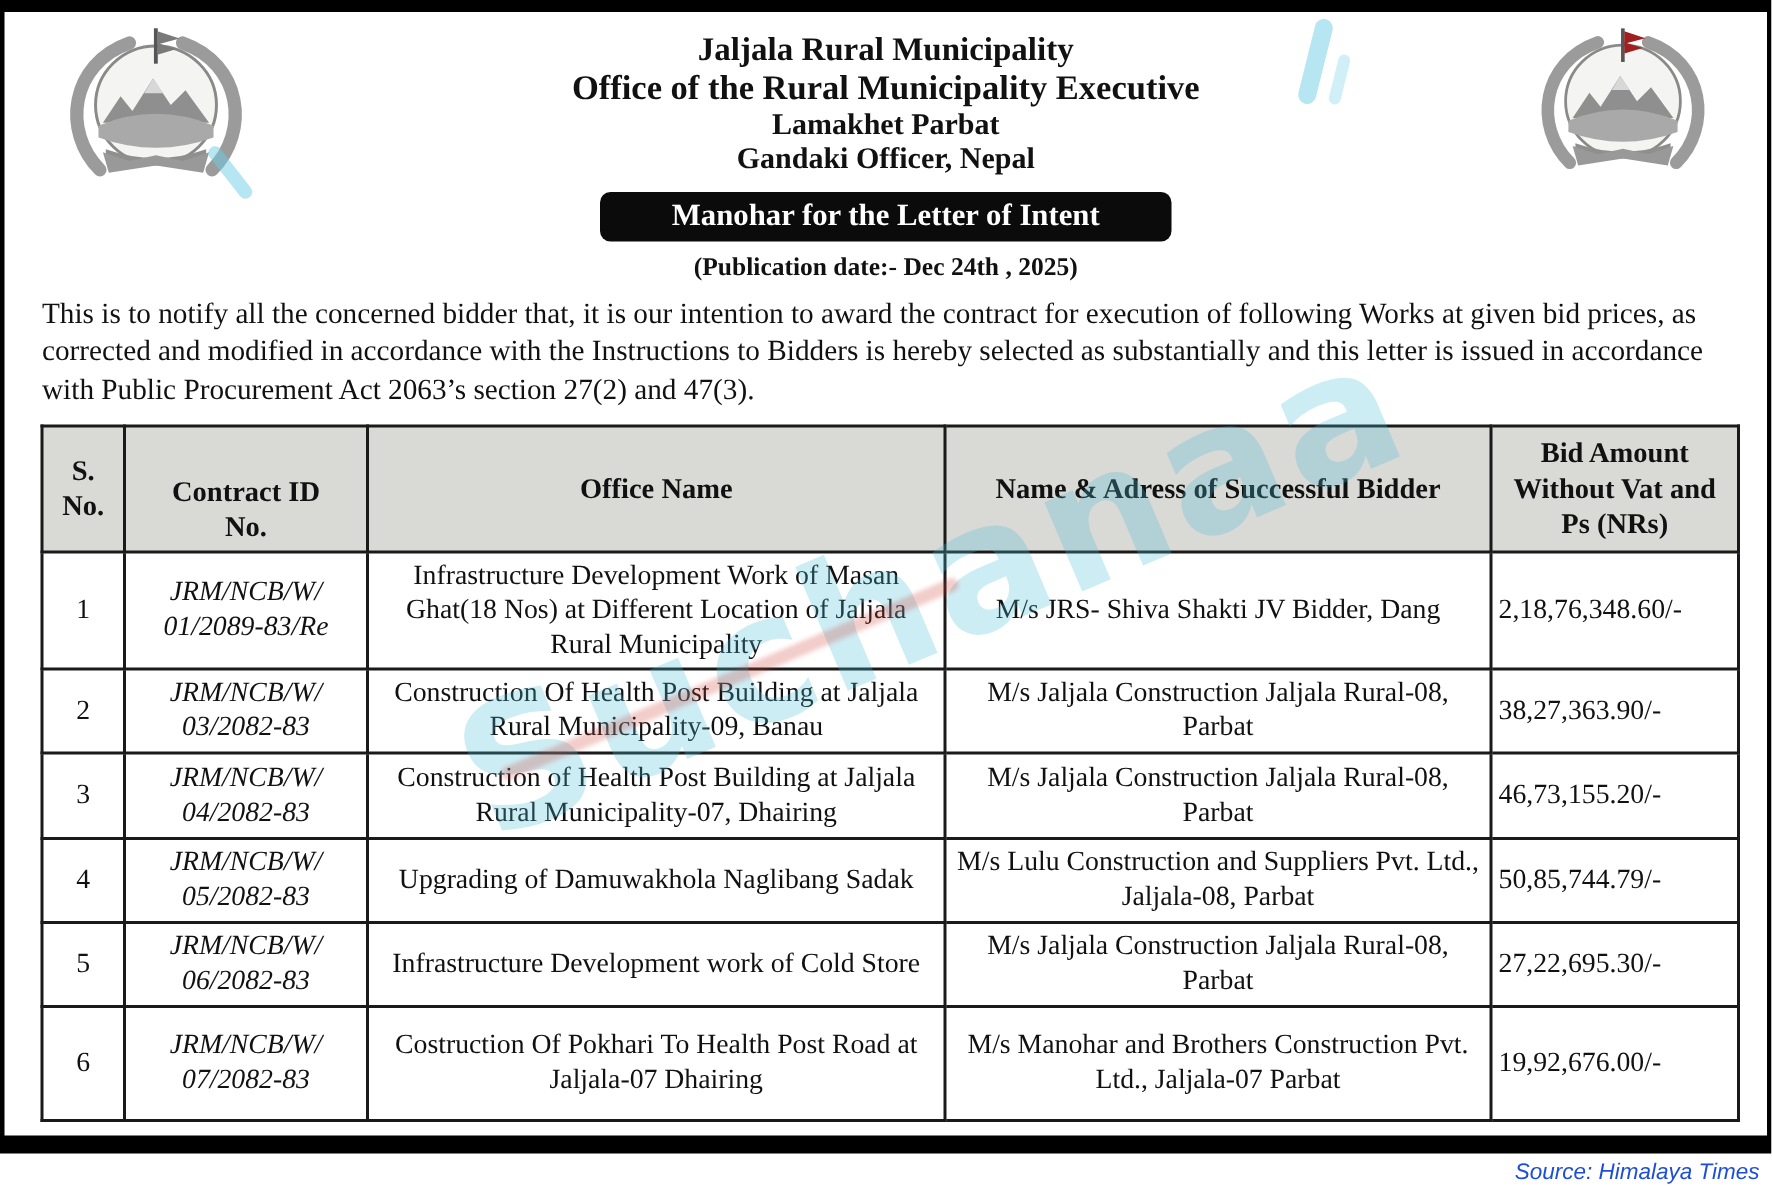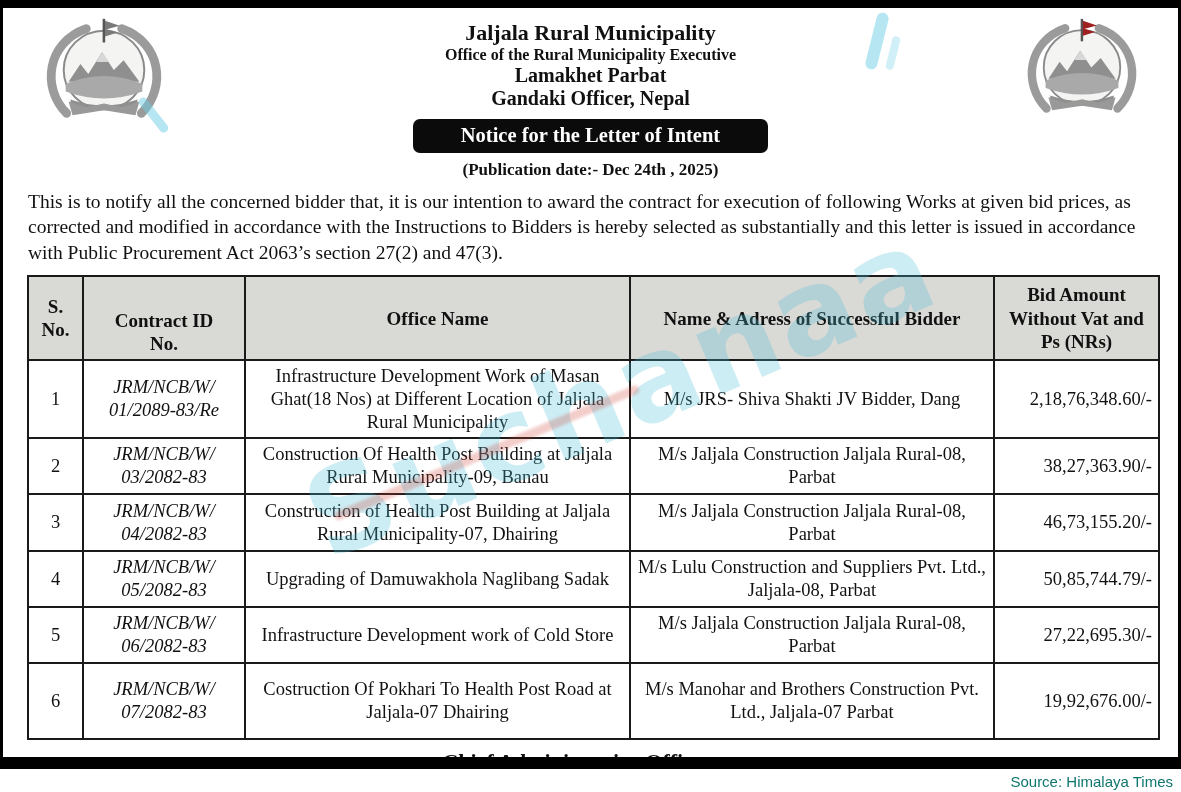--- a/index.html
+++ b/index.html
@@ -14,46 +14,46 @@
     border-top:8px solid #000;border-bottom:12px solid #000;
     overflow:hidden;background:#fff;
   }
   
   .emblem{position:absolute;top:8px;width:118px;height:106px;}
   .emblem.left{left:42px;}
   .emblem.right{right:34px;}
   
   .head{text-align:center;padding-top:12px;line-height:1.16;}
   .t1{font-size:22px;font-weight:bold;}
-  .t2{font-size:16px;font-weight:bold;}
+  .t2{font-size:23px;font-weight:bold;}
   .t3{font-size:20px;font-weight:bold;}
   .banner{
     display:inline-block;background:#0b0b0b;color:#fff;font-weight:bold;
     font-size:20.5px;padding:5px 48px;border-radius:7px;margin-top:9px;
   }
   .pub{font-size:17px;font-weight:bold;margin-top:7px;}
   .intro{margin:9px 25px 0 25px;font-size:19.5px;line-height:1.3;text-align:left;}
   
   table{border-collapse:collapse;margin:10px 0 0 24px;table-layout:fixed;}
   th,td{border:2px solid #1a1a1a;box-sizing:border-box;}
   th{
     background:#d9d9d6;font-size:19px;font-weight:bold;text-align:center;
     padding:4px 6px;line-height:1.22;vertical-align:middle;
   }
   td{font-size:18.5px;text-align:center;padding:3px 6px;line-height:1.24;vertical-align:middle;}
   .th-id .th-text{display:inline-block;max-width:118px;margin-top:28px;}
-  .c-amt{text-align:right;padding-left:4px;}
+  .c-amt{text-align:left;padding-left:4px;}
   .c-id span{display:block;font-style:italic;}
   .hr{height:76px}.r1{height:78px}.r2{height:56px}.r3{height:57px}
   .r4{height:56px}.r5{height:56px}.r6{height:76px}
   
   .sig{margin:8px 26px 0 0;text-align:center;font-weight:bold;font-size:22px;line-height:1.25;}
   .source{
-    margin:4px 8px 0 0;text-align:right;font-size:15px;
-    font-family:"Liberation Sans","DejaVu Sans",sans-serif;color:#0f766e;
+    margin:4px 8px 0 0;text-align:right;font-style:italic;font-size:15px;
+    font-family:"Liberation Sans","DejaVu Sans",sans-serif;color:#1d4ed8;
   }
   
   .wm{
     position:absolute;left:282px;top:452px;transform-origin:0 0;transform:rotate(-23deg);
     font-family:"DejaVu Sans","Liberation Sans",sans-serif;font-weight:bold;
     font-size:118px;letter-spacing:3px;color:rgba(77,190,214,0.28);
     pointer-events:none;z-index:5;white-space:nowrap;
   }
   .wm-tag{
     position:absolute;left:330px;top:505px;width:330px;height:9px;
@@ -109,21 +109,21 @@
 
   <div class="wm">Suchanaa</div>
   <div class="wm-tag"></div>
 
   <div class="head">
     <div class="t1">Jaljala Rural Municipality</div>
     <div class="t2">Office of the Rural Municipality Executive</div>
     <div class="t3">Lamakhet Parbat</div>
     <div class="t3">Gandaki Officer, Nepal</div>
     <div>
-      <span class="banner">Notice for the Letter of Intent</span>
+      <span class="banner">Manohar for the Letter of Intent</span>
     </div>
     <div class="pub">(Publication date:-  Dec 24th , 2025)</div>
   </div>
 
   <div class="intro">This is to notify all the concerned bidder that, it is our intention to award the contract for execution of following Works at given bid prices, as corrected and modified in accordance with the Instructions to Bidders is hereby selected as substantially and this letter is issued in accordance with Public Procurement Act 2063’s section 27(2) and 47(3).</div>
 
   <table>
     <colgroup>
       <col style="width:55px">
       <col style="width:162px">

